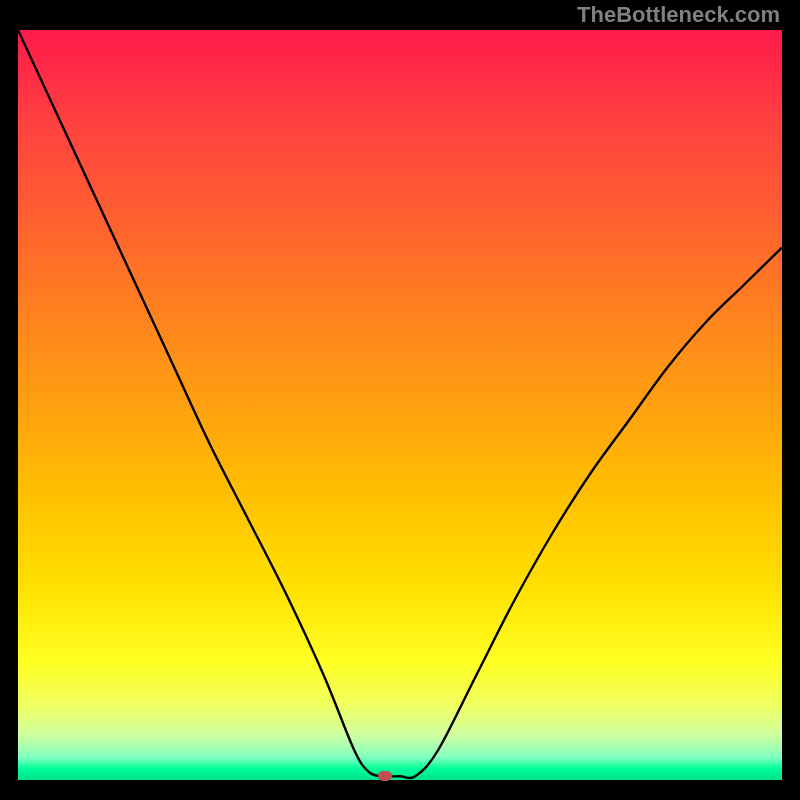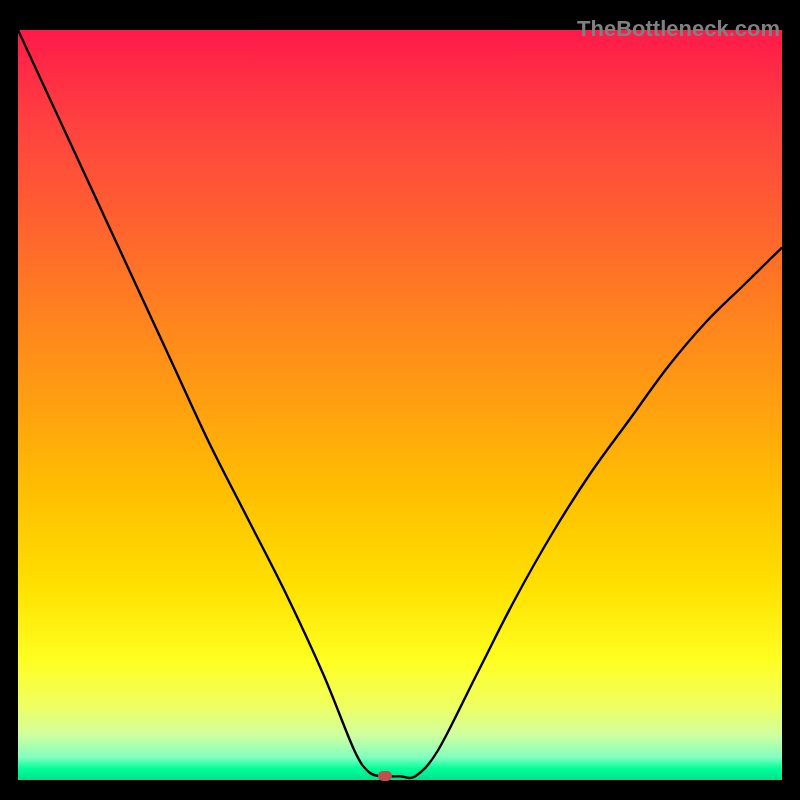--- a/index.html
+++ b/index.html
@@ -6,21 +6,21 @@
     margin: 0;
     padding: 0;
     width: 800px;
     height: 800px;
     background: black;
     position: relative;
     font-family: Arial, sans-serif;
   }
   .watermark {
     position: absolute;
-    top: 16px;
+    top: 2px;
     right: 20px;
     color: #808080;
     font-size: 22px;
     font-weight: bold;
     z-index: 10;
   }
   .plot-area {
     position: absolute;
     left: 18px;
     top: 30px;

